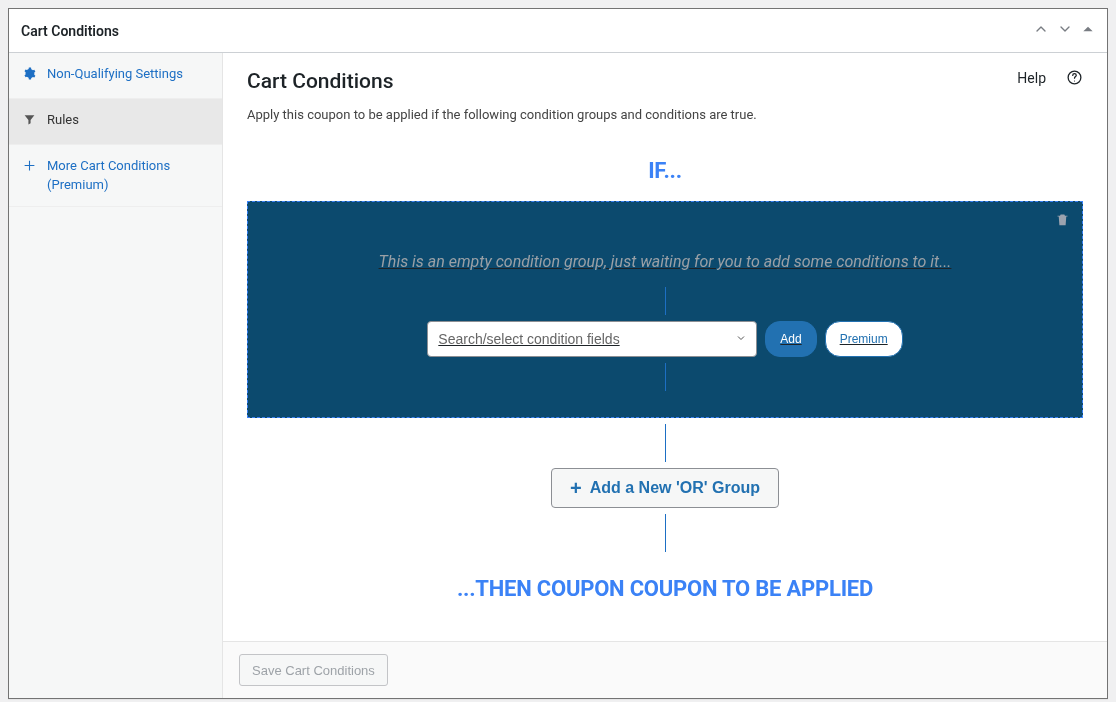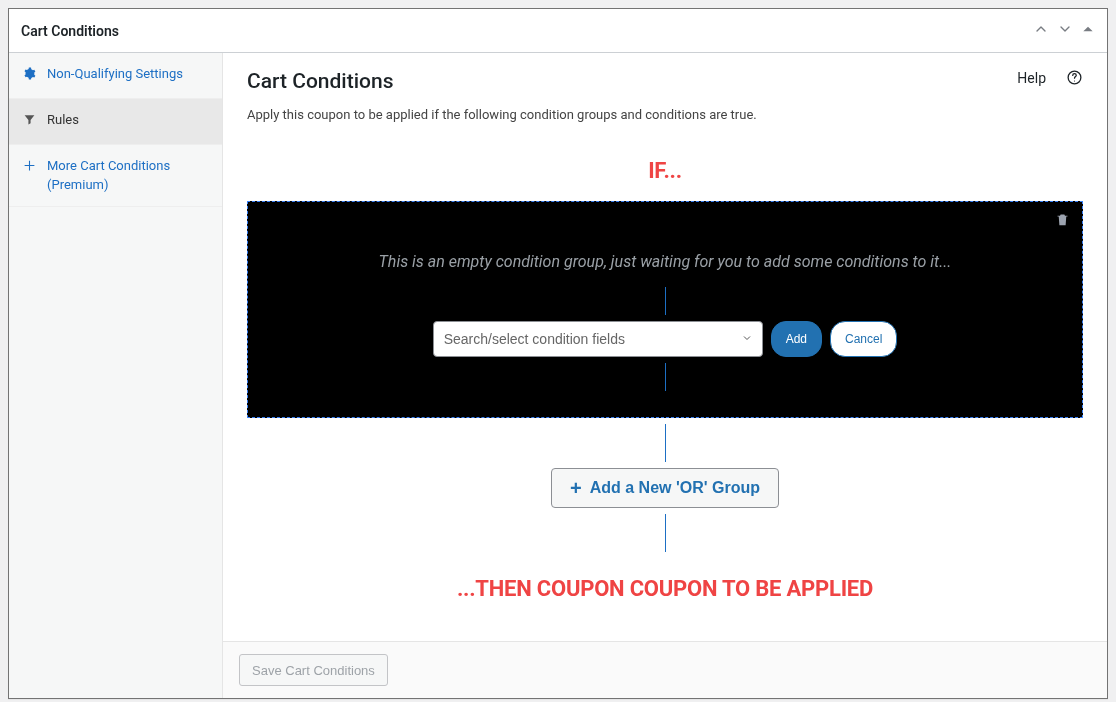--- a/index.html
+++ b/index.html
@@ -122,34 +122,35 @@
     }
     .description {
       color: #444;
       font-size: 13px;
       margin-bottom: 36px;
     }
     .if-label, .then-label {
       text-align: center;
       font-size: 22px;
       font-weight: 700;
-      color: #ef4444;
+      color: #3b82f6;
       margin: 12px 0 18px 0;
       letter-spacing: -0.01em;
     }
     .then-label {
       margin-top: 24px;
       margin-bottom: 16px;
     }
     .condition-group {
       border: 1px dashed #3b82f6;
       border-radius: 0;
       padding: 18px 16px 20px 16px;
       position: relative;
-      background: #000000;
+      background: #0c4a6e;
+      text-decoration: underline;
     }
     .delete-group {
       position: absolute;
       top: 10px;
       right: 12px;
       color: #9ca3af;
       cursor: pointer;
     }
     .delete-group svg {
       width: 15px;
@@ -353,21 +354,21 @@
               <select>
                 <option>Search/select condition fields</option>
               </select>
               <span class="chevron">
                 <svg viewBox="0 0 24 24">
                     <path d="M6 9l6 6 6-6"></path>
                   </svg>
               </span>
             </div>
             <button class="btn btn-primary">Add</button>
-            <button class="btn btn-secondary">Cancel</button>
+            <button class="btn btn-secondary">Premium</button>
           </div>
           <div class="connector"></div>
         </div>
 
         <div class="connector" style="height:38px"></div>
 
         <div class="or-group-row">
           <button class="btn-or">
             <span class="plus">+</span>
             <span>Add a New 'OR' Group</span>

